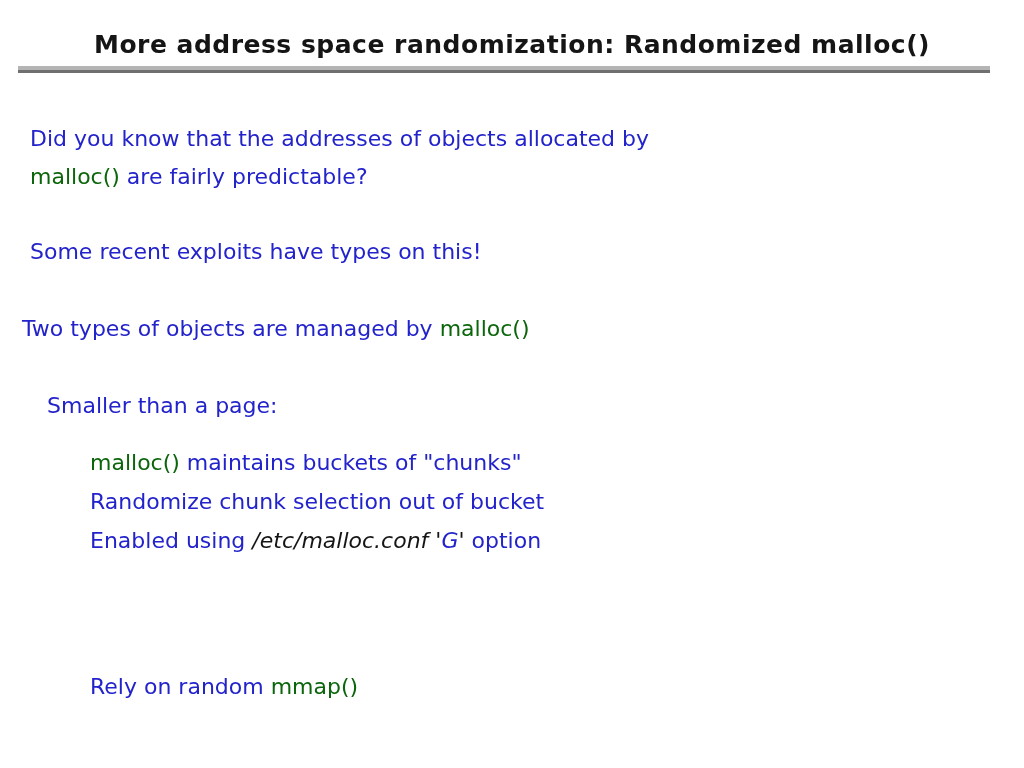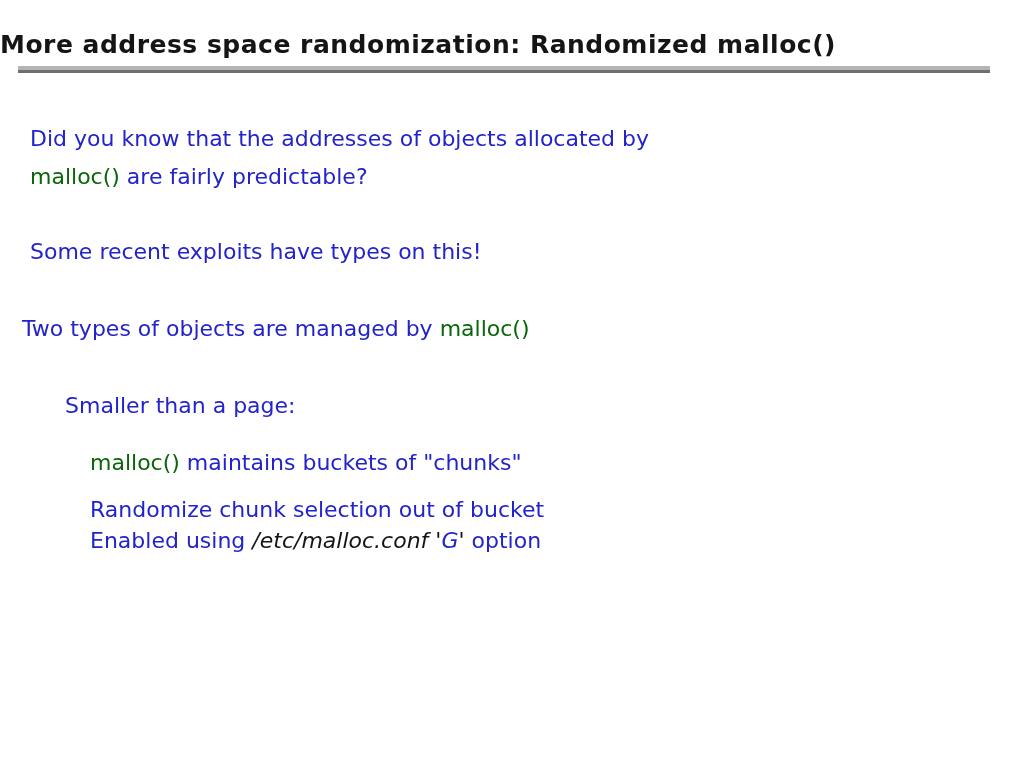--- a/index.html
+++ b/index.html
@@ -13,21 +13,21 @@
     height: 768px;
     background: #ffffff;
     overflow: hidden;
     font-family: "DejaVu Sans", "Liberation Sans", sans-serif;
   }
   .title {
     position: absolute;
     top: 30px;
     left: 0;
     width: 1024px;
-    text-align: left;
+    text-align: center;
     font-size: 25px;
     font-weight: bold;
     letter-spacing: 0.5px;
     color: var(--ink, #111);
   }
   .rule {
     position: absolute;
     left: 18px;
     top: 66px;
     width: 972px;
@@ -65,23 +65,24 @@
   </div>
 
   <div class="line" style="left:30px; top:123px;"><span class="c-blue">Did you know that the addresses of objects allocated by</span></div>
 
   <div class="line" style="left:30px; top:161px;"><span class="c-green">malloc()</span><span class="c-blue"> are fairly predictable?</span></div>
 
   <div class="line" style="left:30px; top:236px;"><span class="c-blue">Some recent exploits have types on this!</span></div>
 
   <div class="line" style="left:22px; top:313px;"><span class="c-blue">Two types of objects are managed by </span><span class="c-green">malloc()</span></div>
 
-  <div class="line" style="left:65px; top:390px;"><span class="c-blue">Smaller than a page:</span></div>
+  <div class="line" style="left:47px; top:390px;"><span class="c-blue">Smaller than a page:</span></div>
 
   <div class="line" style="left:90px; top:447px;"><span class="c-green">malloc()</span><span class="c-blue"> maintains buckets of "chunks"</span></div>
 
-  <div class="line" style="left:90px; top:486px;margin-top:8px;"><span class="c-blue">Randomize chunk selection out of bucket</span></div>
+  <div class="line" style="left:90px; top:486px;"><span class="c-blue">Randomize chunk selection out of bucket</span></div>
 
   <div class="line" style="left:90px; top:525px;"><span class="c-blue">Enabled using </span><span class="c-black">/etc/malloc.conf</span><span class="c-black"> '</span><span class="c-blue-italic">G</span><span class="c-black">'</span><span class="c-blue"> option</span></div>
 
 
+  <div class="line" style="left:90px; top:671px;"><span class="c-blue">Rely on random </span><span class="c-green">mmap()</span></div>
 
 </div>
 
 </body></html>

